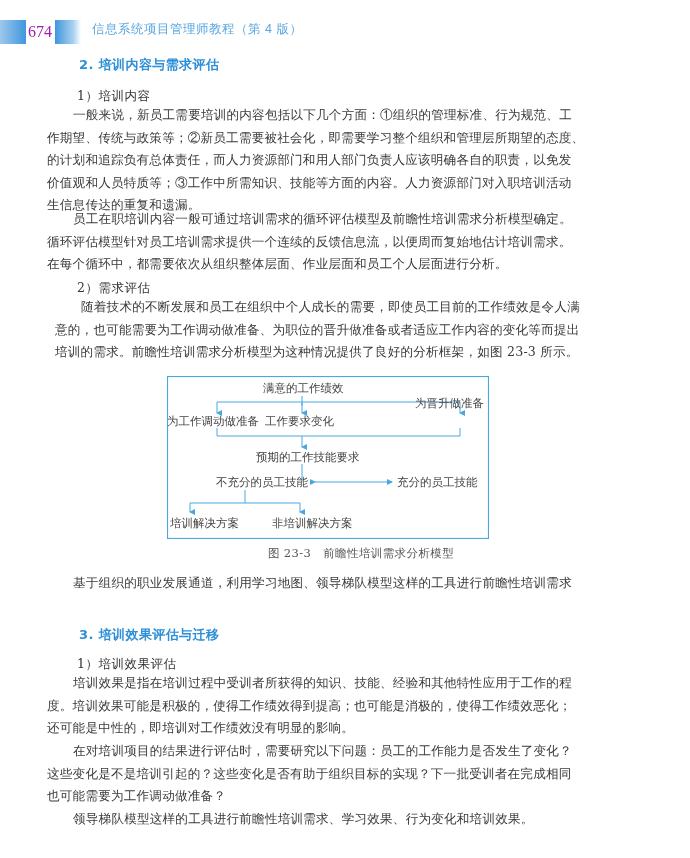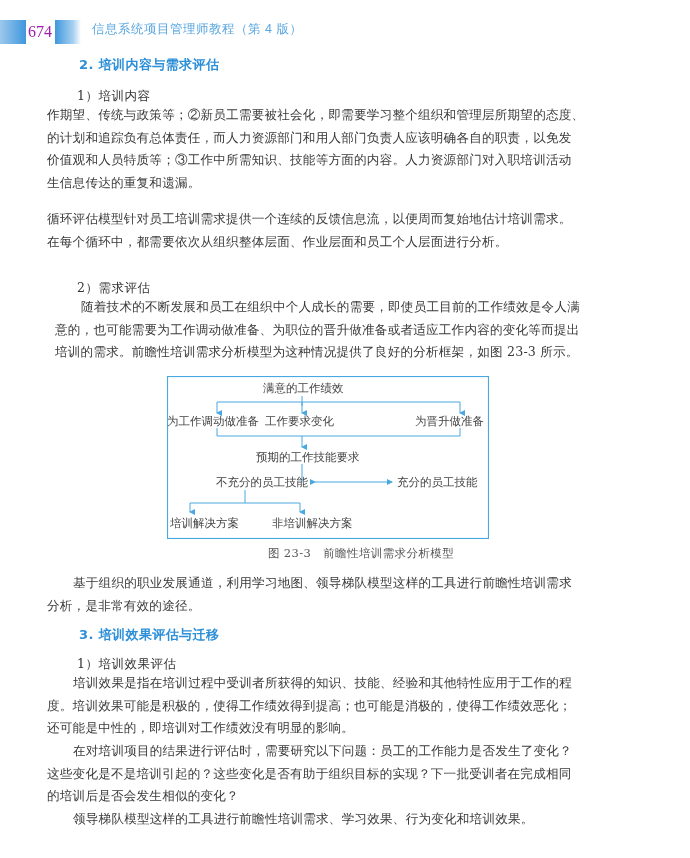--- a/index.html
+++ b/index.html
@@ -39,27 +39,29 @@
   <div class="hdr-bar-left"></div>
   <div class="hdr-page">674</div>
   <div class="hdr-bar-right"></div>
   <div class="hdr-title">信息系统项目管理师教程（第 4 版）</div>
 </div>
 
 <div class="h2" style="top:56px;">2. 培训内容与需求评估</div>
 <div class="h3" style="top:88px;">1）培训内容</div>
 
 <div class="para" style="top:104px;">
+  <span class="line indent">一般来说，新员工需要培训的内容包括以下几个方面：①组织的管理标准、行为规范、工</span>
   <span class="line">作期望、传统与政策等；②新员工需要被社会化，即需要学习整个组织和管理层所期望的态度、</span>
   <span class="line">的计划和追踪负有总体责任，而人力资源部门和用人部门负责人应该明确各自的职责，以免发</span>
   <span class="line">价值观和人员特质等；③工作中所需知识、技能等方面的内容。人力资源部门对入职培训活动</span>
   <span class="line">生信息传达的重复和遗漏。</span>
 </div>
 
 <div class="para" style="top:208px;">
+  <span class="line indent">员工在职培训内容一般可通过培训需求的循环评估模型及前瞻性培训需求分析模型确定。</span>
   <span class="line">循环评估模型针对员工培训需求提供一个连续的反馈信息流，以便周而复始地估计培训需求。</span>
   <span class="line">在每个循环中，都需要依次从组织整体层面、作业层面和员工个人层面进行分析。</span>
 </div>
 
 <div class="h3" style="top:280px;">2）需求评估</div>
 
 <div class="para" style="top:296px;margin-left:8px;">
   <span class="line indent">随着技术的不断发展和员工在组织中个人成长的需要，即使员工目前的工作绩效是令人满</span>
   <span class="line">意的，也可能需要为工作调动做准备、为职位的晋升做准备或者适应工作内容的变化等而提出</span>
   <span class="line">培训的需求。前瞻性培训需求分析模型为这种情况提供了良好的分析框架，如图 23-3 所示。</span>
@@ -92,45 +94,44 @@
     <line x1="148" y1="106" x2="225" y2="106" stroke="#4aa8e0" stroke-width="1" marker-start="url(#arrR)" marker-end="url(#arrR)"></line>
 
     <line x1="78" y1="114" x2="78" y2="127" stroke="#4aa8e0" stroke-width="1"></line>
     <line x1="23" y1="127" x2="133" y2="127" stroke="#4aa8e0" stroke-width="1"></line>
     <line x1="23" y1="127" x2="23" y2="136" stroke="#4aa8e0" stroke-width="1" marker-end="url(#arr)"></line>
     <line x1="133" y1="127" x2="133" y2="136" stroke="#4aa8e0" stroke-width="1" marker-end="url(#arr)"></line>
   </svg>
   <div class="lbl" style="left:96px; top:5px;">满意的工作绩效</div>
   <div class="lbl" style="left:0px; top:38px;">为工作调动做准备</div>
   <div class="lbl" style="left:98px; top:38px;">工作要求变化</div>
-  <div class="lbl" style="left:248px; top:38px;">为晋升做准备</div>
+  <div class="lbl" style="left:248px; top:20px;">为晋升做准备</div>
   <div class="lbl" style="left:89px; top:74px;">预期的工作技能要求</div>
   <div class="lbl" style="left:49px; top:99px;">不充分的员工技能</div>
   <div class="lbl" style="left:230px; top:99px;">充分的员工技能</div>
   <div class="lbl" style="left:3px; top:140px;">培训解决方案</div>
   <div class="lbl" style="left:105px; top:140px;">非培训解决方案</div>
 </div>
 
 <div class="caption">图 23-3　前瞻性培训需求分析模型</div>
 
 <div class="para" style="top:572px;">
   <span class="line indent">基于组织的职业发展通道，利用学习地图、领导梯队模型这样的工具进行前瞻性培训需求</span>
-  <span class="line">分析，是非常有效的途径。</span>
 </div>
 
 <div class="h2" style="top:626px;">3. 培训效果评估与迁移</div>
 <div class="h3" style="top:656px;">1）培训效果评估</div>
 
 <div class="para" style="top:672px;">
   <span class="line indent">培训效果是指在培训过程中受训者所获得的知识、技能、经验和其他特性应用于工作的程</span>
   <span class="line">度。培训效果可能是积极的，使得工作绩效得到提高；也可能是消极的，使得工作绩效恶化；</span>
   <span class="line">还可能是中性的，即培训对工作绩效没有明显的影响。</span>
 </div>
 
 <div class="para" style="top:740px;">
   <span class="line indent">在对培训项目的结果进行评估时，需要研究以下问题：员工的工作能力是否发生了变化？</span>
   <span class="line">这些变化是不是培训引起的？这些变化是否有助于组织目标的实现？下一批受训者在完成相同</span>
-  <span class="line">的培训后是否会发生相似的变化？</span>
+  <span class="line">也可能需要为工作调动做准备？</span>
 </div>
 
 <div class="para" style="top:808px;">
   <span class="line indent">领导梯队模型这样的工具进行前瞻性培训需求、学习效果、行为变化和培训效果。</span>
 </div>
 
 </body></html>

